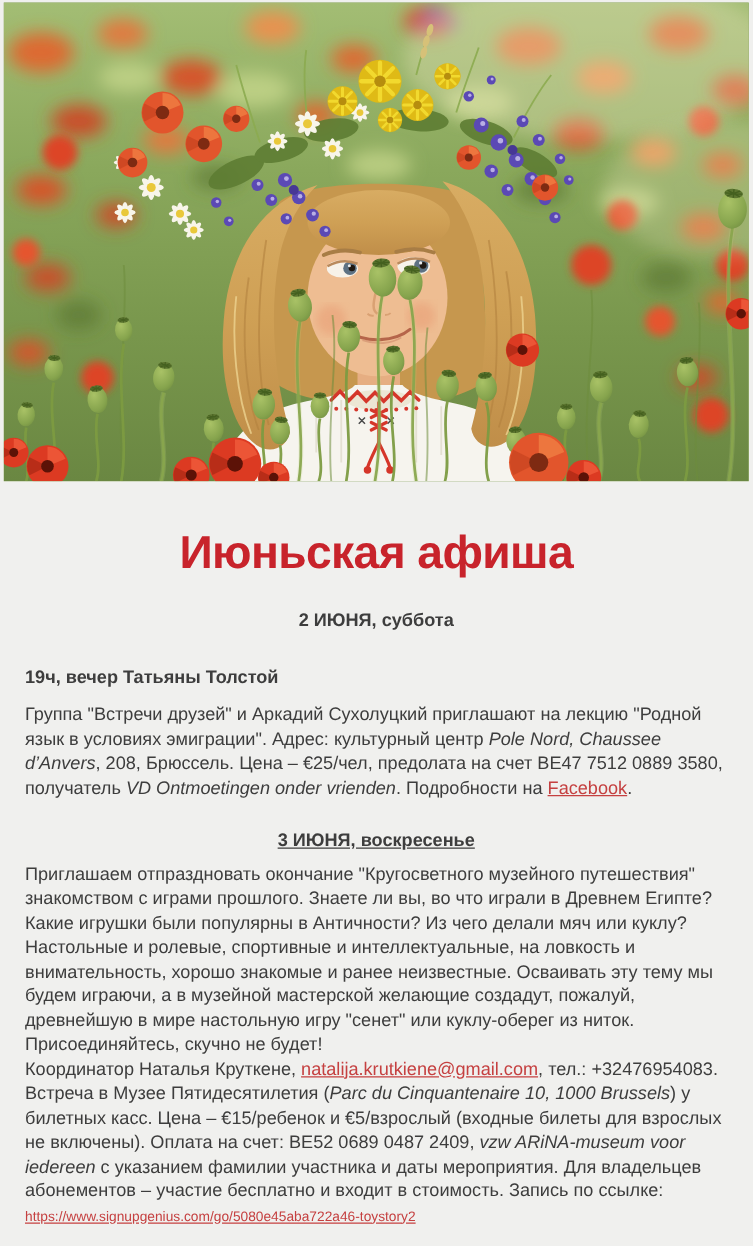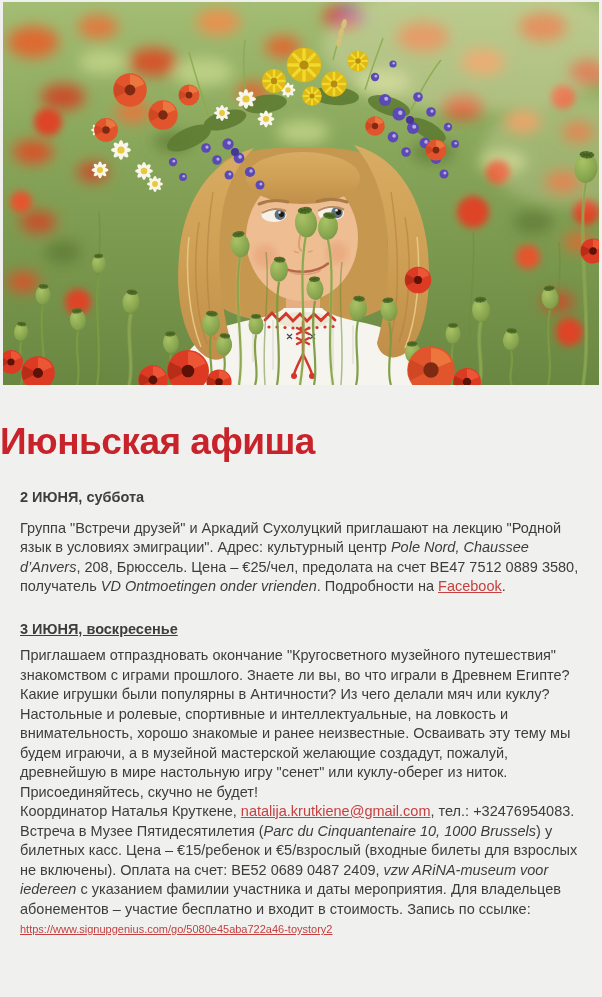--- a/index.html
+++ b/index.html
@@ -6,25 +6,25 @@
   body{
     width:602px;height:997px;overflow:hidden;
     background:var(--bg,#f0f0ee);
     font-family:"Liberation Sans","DejaVu Sans",sans-serif;
     color:var(--text,#3d3d3d);
   }
   .hero{margin:2px 3px 0;width:596px;height:383px;overflow:hidden;background:#7f9c4e;}
   .hero svg{display:block;}
   .page-title{
     margin:36px 0 0;font-size:37px;line-height:42px;font-weight:700;
-    color:var(--accent,#c8232b);letter-spacing:-.5px;
+    text-align:center;color:var(--accent,#c8232b);letter-spacing:-.5px;
   }
   .content{padding:0 20px;font-size:14.5px;line-height:19.5px;}
   p{margin:0;padding:0;}
-  .date-header{margin:25px 0 0;font-weight:700;text-align:left;}
+  .date-header{margin:25px 0 0;font-weight:700;text-align:center;}
   .event-title{margin:25px 0 0;font-weight:700;}
   .para{margin:11px 0 0;white-space:pre-wrap;}
   .section-2 .date-header{margin:23px 0 0;text-decoration:underline;}
   .section-2 .event-title{margin:5px 0 0;}
   .section-2 .para{margin:7px 0 0;}
   a.link{color:var(--link,#c54040);cursor:pointer;}
   a.link.small{font-size:11px;}
   .italic{font-style:italic;}
 </style>
 </head>
@@ -347,20 +347,21 @@
       <use href="#poppyR" transform="translate(464,380) scale(1.0)"></use>
     </svg>
   </div>
 
   <h1 class="page-title">Июньская афиша</h1>
 
   <div class="content">
 
     <section class="section-1">
       <p class="date-header">2 ИЮНЯ, суббота</p>
+      <p class="event-title">19ч, вечер Татьяны Толстой</p>
       <p class="para"><span>Группа "Встречи друзей" и Аркадий Сухолуцкий приглашают на лекцию "Родной язык в условиях эмиграции". Адрес: культурный центр </span><span class="italic">Pole Nord, Chaussee d’Anvers</span><span>, 208, Брюссель. Цена – €25/чел, предолата на счет BE47 7512 0889 3580, получатель </span><span class="italic">VD Ontmoetingen onder vrienden</span><span>. Подробности на </span><a class="link" href="#">Facebook</a><span>.</span></p>
     </section>
 
     <section class="section-2">
       <p class="date-header">3 ИЮНЯ, воскресенье</p>
       <p class="para"><span>Приглашаем отпраздновать окончание "Кругосветного музейного путешествия" знакомством с играми прошлого. Знаете ли вы, во что играли в Древнем Египте? Какие игрушки были популярны в Античности? Из чего делали мяч или куклу? Настольные и ролевые, спортивные и интеллектуальные, на ловкость и внимательность, хорошо знакомые и ранее неизвестные. Осваивать эту тему мы будем играючи, а в музейной мастерской желающие создадут, пожалуй, древнейшую в мире настольную игру "сенет" или куклу-оберег из ниток.
 Присоединяйтесь, скучно не будет!
 Координатор Наталья Круткене, </span><a class="link" href="#">natalija.krutkiene@gmail.com</a><span>, тел.: +32476954083. Встреча в Музее Пятидесятилетия (</span><span class="italic">Parc du Cinquantenaire 10, 1000 Brussels</span><span>) у билетных касс. Цена – €15/ребенок и €5/взрослый (входные билеты для взрослых не включены). Оплата на счет: BE52 0689 0487 2409, </span><span class="italic">vzw ARiNA-museum voor iedereen</span><span> с указанием фамилии участника и даты мероприятия. Для владельцев абонементов – участие бесплатно и входит в стоимость. Запись по ссылке: </span><a class="link small" href="#">https://www.signupgenius.com/go/5080e45aba722a46-toystory2</a></p>
     </section>
 

